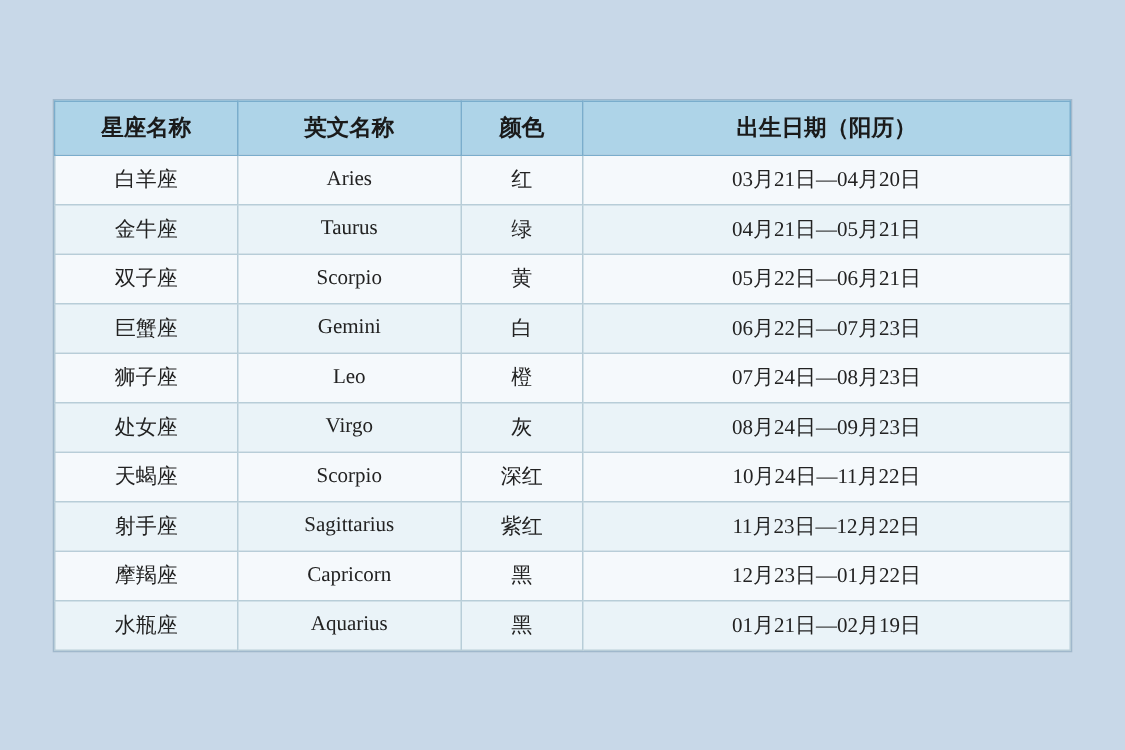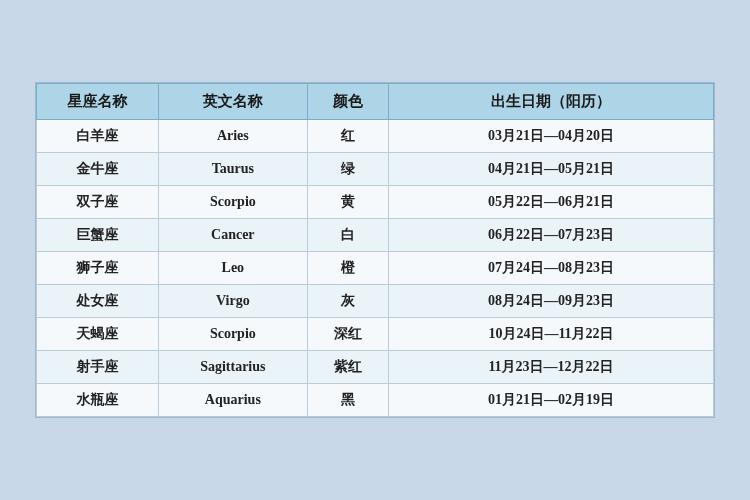--- a/index.html
+++ b/index.html
@@ -49,21 +49,20 @@
     tbody tr:nth-child(even) {
       background-color: #eaf3f8;
     }
 
     tbody td {
       border: 1px solid #b8cdd8;
       padding: 7px 10px;
       text-align: center;
       font-size: 14px;
       color: #222;
-      font-weight: bold;
     }
 
     .col-chinese { width: 18%; }
     .col-english { width: 22%; }
     .col-color   { width: 12%; margin-left: 40px; }
     .col-date    { width: 48%; }
   </style>
 </head>
 <body>
 
@@ -91,21 +90,21 @@
           <td>04月21日—05月21日</td>
         </tr>
         <tr>
           <td>双子座</td>
           <td>Scorpio</td>
           <td>黄</td>
           <td>05月22日—06月21日</td>
         </tr>
         <tr>
           <td>巨蟹座</td>
-          <td>Cancer</td>
+          <td>Gemini</td>
           <td>白</td>
           <td>06月22日—07月23日</td>
         </tr>
         <tr>
           <td>狮子座</td>
           <td>Leo</td>
           <td>橙</td>
           <td>07月24日—08月23日</td>
         </tr>
         <tr>
@@ -120,20 +119,26 @@
           <td>深红</td>
           <td>10月24日—11月22日</td>
         </tr>
         <tr>
           <td>射手座</td>
           <td>Sagittarius</td>
           <td>紫红</td>
           <td>11月23日—12月22日</td>
         </tr>
         <tr>
+          <td>摩羯座</td>
+          <td>Capricorn</td>
+          <td>黑</td>
+          <td>12月23日—01月22日</td>
+        </tr>
+        <tr>
           <td>水瓶座</td>
           <td>Aquarius</td>
           <td>黑</td>
           <td>01月21日—02月19日</td>
         </tr>
       </tbody>
   </table>
 </div>
 
 </body></html>

